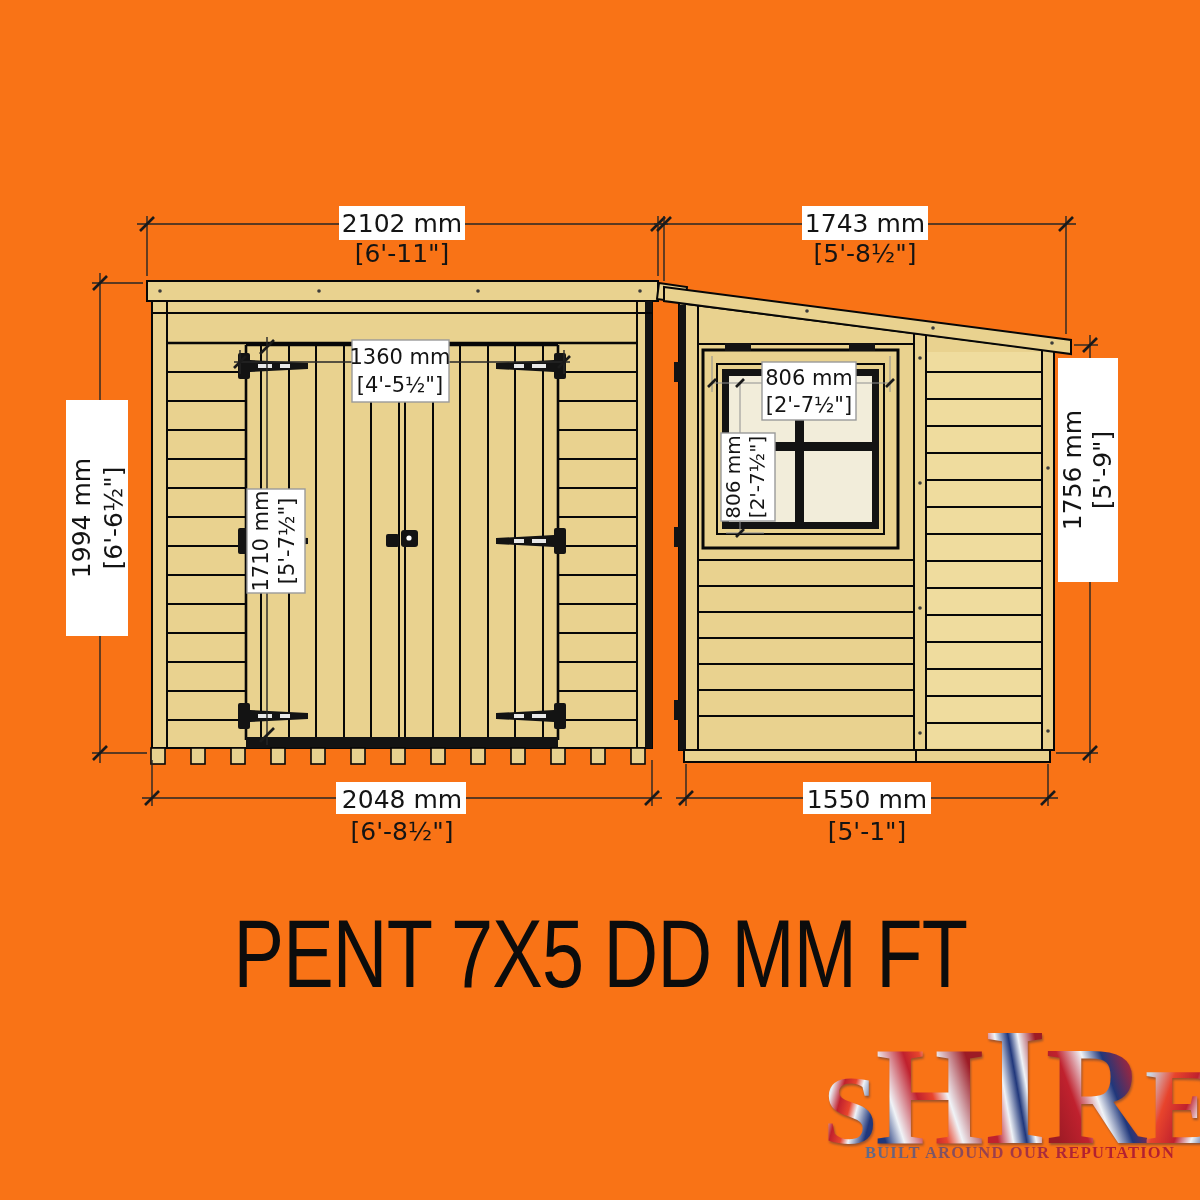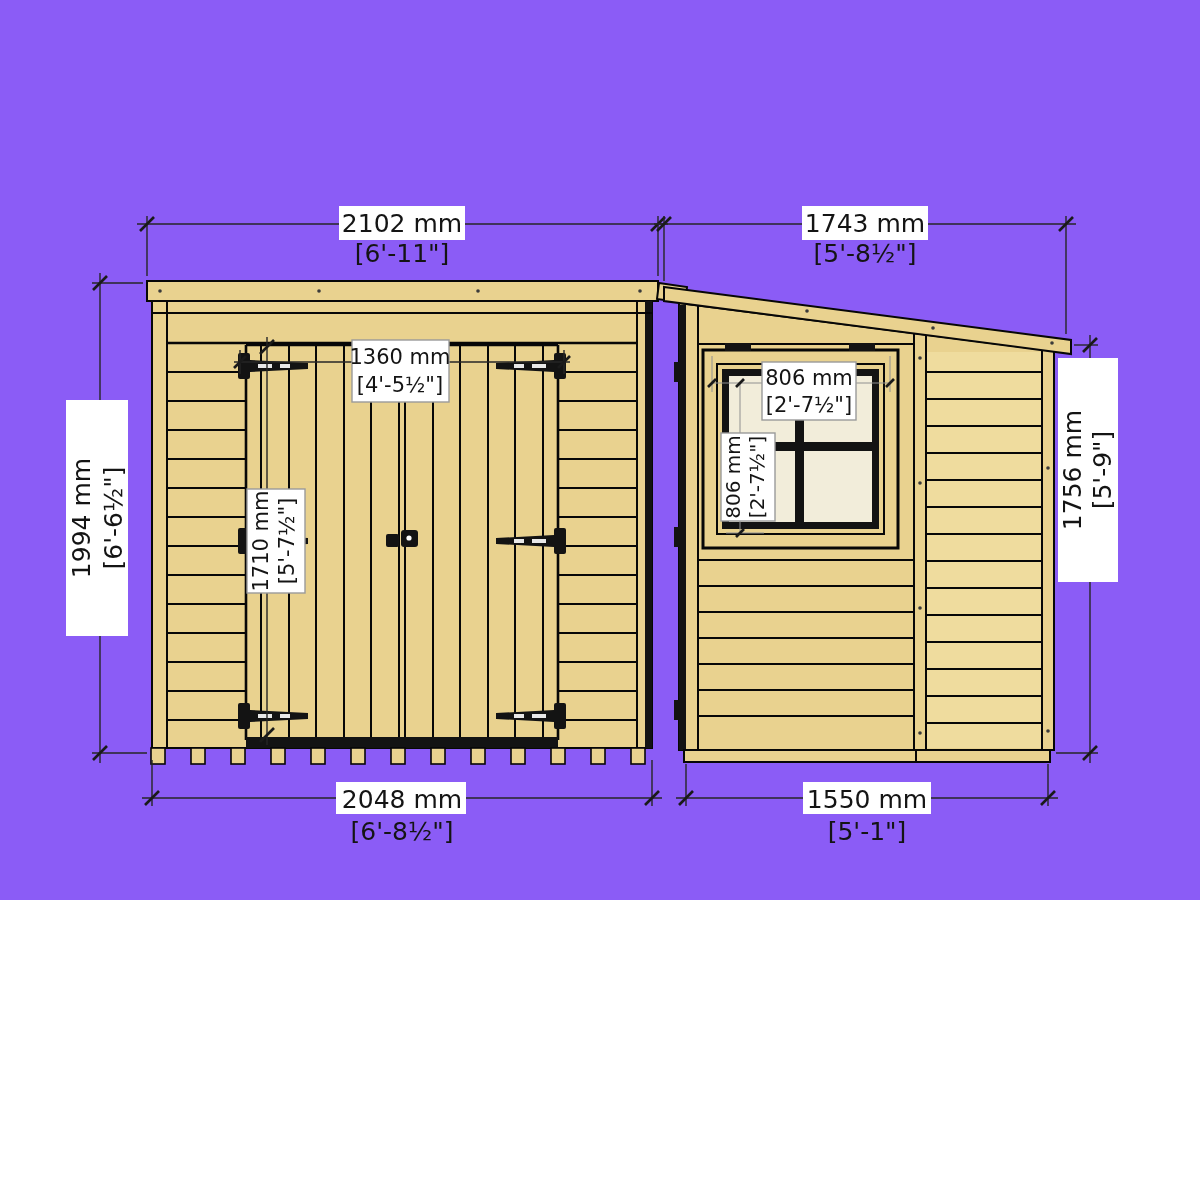--- a/index.html
+++ b/index.html
@@ -1,16 +1,16 @@
 <!DOCTYPE html>
 <html style="--wood: #e9d28f; --wood-light: #f4e3ab; --glass: #f2edda; --logo-red: #c0212e; --logo-blue: #20377b; --logo-silver: #ccd5e2;"><head>
 <meta charset="utf-8">
 <style>
   html,body{margin:0;padding:0;background:#fff;}
-  #stage{position:relative;width:1200px;height:900px;background:#8b5cf6;overflow:hidden;
+  #stage{position:relative;width:1200px;height:1200px;background:#f97316;overflow:hidden;
          font-family:"DejaVu Sans",sans-serif;}
   svg{position:absolute;left:0;top:0;}
   .wood{fill:var(--wood,#e9d28f);stroke:#070707;stroke-width:2;}
   .woodthin{fill:var(--wood,#e9d28f);stroke:#070707;stroke-width:1.6;}
   .lite{fill:var(--wood-light,#f4e3ab);opacity:.55;stroke:none;}
   .glass{fill:var(--glass,#f2edda);stroke:none;}
   .ln2{stroke:#070707;stroke-width:2;fill:none;}
   .ln25{stroke:#070707;stroke-width:2.6;fill:none;}
   .blk{fill:#131313;stroke:none;}
   .dot{fill:#3a3a3a;stroke:none;}
@@ -347,20 +347,23 @@
     <line class="tick" x1="736" y1="387" x2="744" y2="379"></line>
     <line class="tick" x1="736" y1="537" x2="744" y2="529"></line>
     <g transform="translate(748,477) rotate(-90)">
       <rect class="lblbox" x="-44" y="-27" width="88" height="54"></rect>
       <text class="dimtext-sm" x="0" y="-8" style="font-size:20px">806 mm</text>
       <text class="dimtext-sm" x="0" y="16" style="font-size:20px">[2'-7½"]</text>
     </g>
   </g>
 </svg>
 
+<div id="title-row">
+  <div id="page-title">PENT 7X5 DD MM FT</div>
+</div>
 
 <div id="logo">
   <div id="logo-word">
     <span class="l-s">S</span>
     <span class="l-h">H</span>
     <span class="l-i">I</span>
     <span class="l-r">R</span>
     <span class="l-e">E</span>
   </div>
   <div id="logo-tagline">BUILT AROUND OUR REPUTATION</div>

